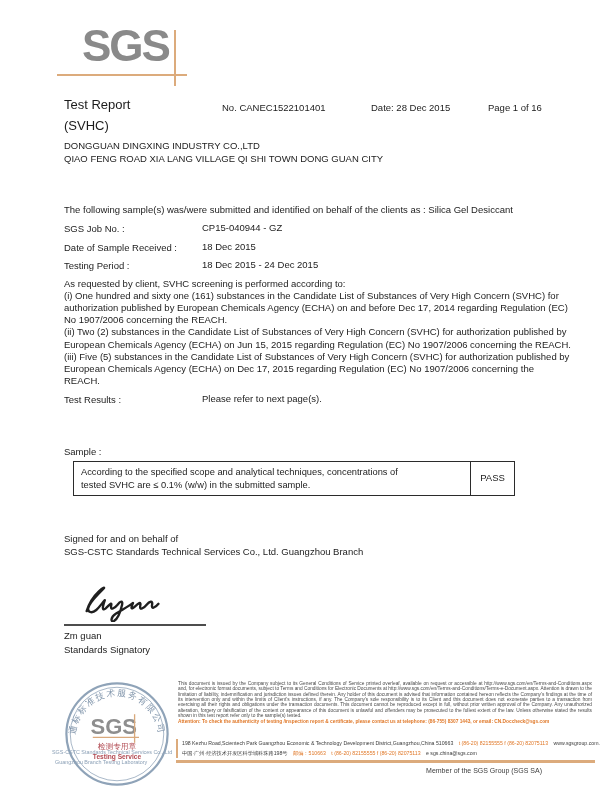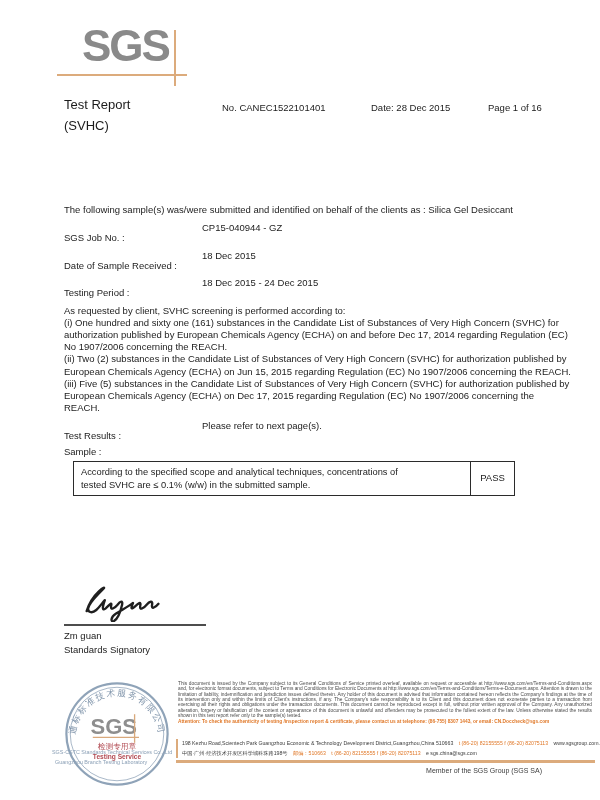--- a/index.html
+++ b/index.html
@@ -17,21 +17,21 @@
   .t1{left:64px;top:97px;} .t2{left:64px;top:118px;}
   .meta{font-size:9.5px;color:#1c1c1c;}
   .m1{left:222px;top:102px;} .m2{left:371px;top:102px;} .m3{left:488px;top:102px;}
   
   .client{left:64px;top:139px;font-size:9.5px;line-height:13px;color:#1c1c1c;}
   
   .intro{left:64px;top:204px;font-size:9.5px;color:#1c1c1c;}
   
   .rows{left:64px;top:222px;width:508px;font-size:9.5px;color:#1c1c1c;}
   .row{display:flex;margin-bottom:5.5px;}
-  .row .lbl{width:138px;flex:none;line-height:13px;margin-top:9px;}
+  .row .lbl{width:138px;flex:none;line-height:13px;}
   .row .val{flex:1;line-height:12.2px;white-space:pre-line;}
   
   .sum-label{left:64px;top:446px;font-size:9.5px;color:#1c1c1c;}
   .sum-box{left:73px;top:461px;width:442px;display:flex;border:1.5px solid #2b2b2b;box-sizing:border-box;background:#fff;}
   .sum-cell{padding:4px 7px;font-size:9.3px;line-height:12.5px;color:#1c1c1c;}
   .sum-text{width:352px;box-sizing:border-box;}
   .sum-pass{flex:1;border-left:1.5px solid #2b2b2b;display:flex;align-items:center;justify-content:center;font-size:9.5px;margin-left:44px;}
   
   .signed{left:64px;top:532px;font-size:9.5px;line-height:13px;color:#1c1c1c;}
   .sig-svg{left:78px;top:582px;}
@@ -58,20 +58,24 @@
   <div class="abs logo-text">SGS</div>
   <div class="abs logo-hline"></div>
   <div class="abs logo-vline"></div>
 
   <div class="abs title t1">Test Report</div>
   <div class="abs title t2">(SVHC)</div>
   <div class="abs meta m1">No. CANEC1522101401</div>
   <div class="abs meta m2">Date: 28 Dec 2015</div>
   <div class="abs meta m3">Page 1 of 16</div>
 
+  <div class="abs client">
+    <div>DONGGUAN DINGXING INDUSTRY CO.,LTD</div>
+    <div>QIAO FENG ROAD XIA LANG VILLAGE QI SHI TOWN DONG GUAN CITY</div>
+  </div>
 
   <div class="abs intro">The following sample(s) was/were submitted and identified on behalf of the clients as : Silica Gel Desiccant</div>
 
   <div class="abs rows">
     <div class="row">
       <div class="lbl">SGS Job No. :</div>
       <div class="val">CP15-040944 - GZ</div>
     </div>
     <div class="row">
       <div class="lbl">Date of Sample Received :</div>
@@ -92,20 +96,24 @@
       <div class="val">Please refer to next page(s).</div>
     </div>
   </div>
 
   <div class="abs sum-label">Sample :</div>
   <div class="abs sum-box">
     <div class="sum-cell sum-text">According to the specified scope and analytical techniques, concentrations of tested SVHC are ≤ 0.1% (w/w) in the submitted sample.</div>
     <div class="sum-cell sum-pass">PASS</div>
   </div>
 
+  <div class="abs signed">
+    <div>Signed for and on behalf of</div>
+    <div>SGS-CSTC Standards Technical Services Co., Ltd. Guangzhou Branch</div>
+  </div>
   <svg class="abs sig-svg" width="130" height="40" viewBox="0 0 70 22">
     <path d="M4 16 C7 6 16 1 13 4 C9 8 2 15 6 16.5 C9 17.5 12 12 14 10 C13 13 12 16.5 14.5 14.5 C16.5 12.8 18 10.5 17.5 13 C17 15.5 19 15 21 12.5 C22.5 10.5 24 10 23.5 12.5 C22.5 17 21.5 20 19 21.5 C17.2 22.3 17 19.5 20 17.5 C23 15.5 27 13.5 29.5 11.5 C28.5 13.8 28 15.8 30.5 13.5 C32.5 11.6 34 10.5 33.5 13 C33 15.5 35 15 37 12.5 C38.5 10.6 40.5 10 40 12.5 C39.5 15 41.5 14.5 43.5 12" fill="none" stroke="#1f1f1f" stroke-width="1.3" stroke-linecap="round" stroke-linejoin="round"></path>
   </svg>
   <div class="abs sig-line"></div>
   <div class="abs sig-name">Zm guan</div>
   <div class="abs sig-role">Standards Signatory</div>
 
   <svg class="abs stamp-svg" width="110" height="110" viewBox="0 0 100 100">
     <circle cx="50" cy="50" r="46" fill="none" stroke="#8fa3b8" stroke-width="2"></circle>
     <circle cx="50" cy="50" r="42.5" fill="none" stroke="#8fa3b8" stroke-width="0.7"></circle>

